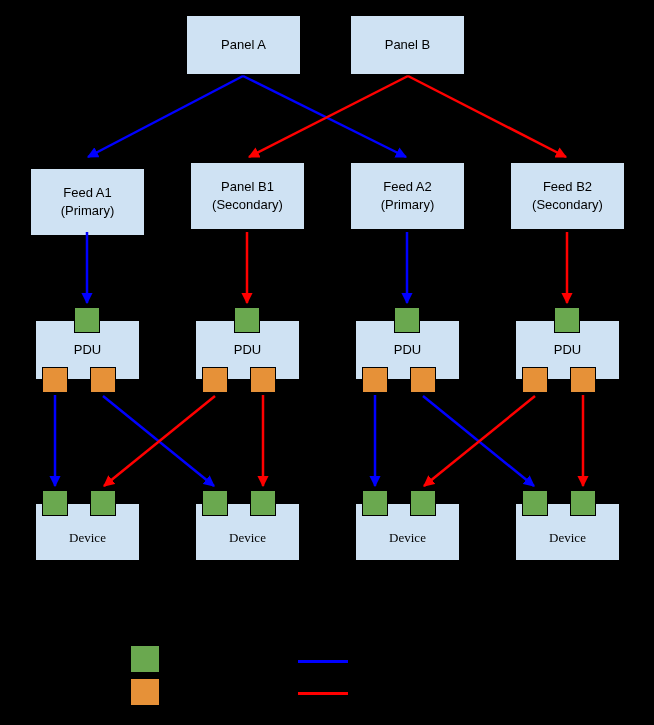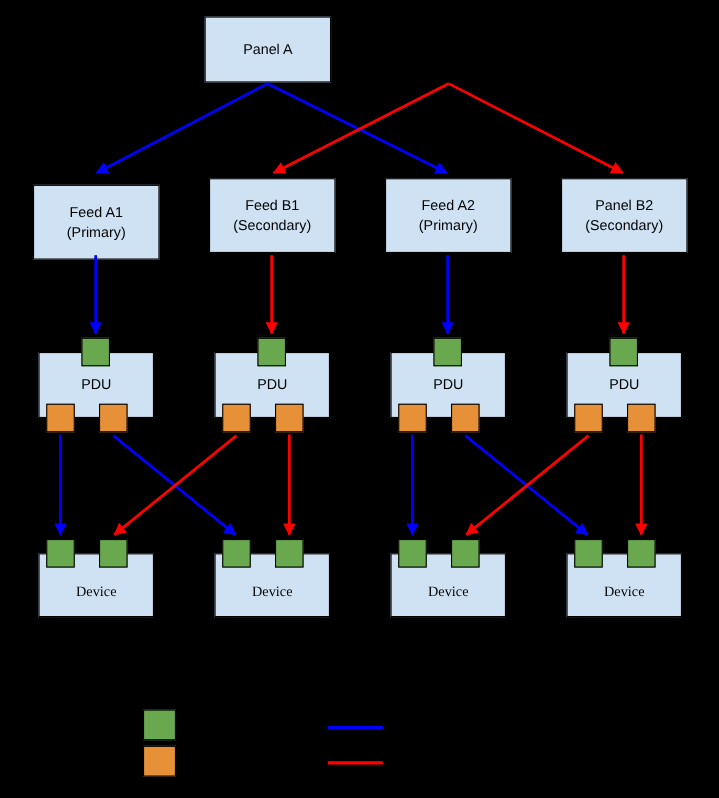--- a/index.html
+++ b/index.html
@@ -52,35 +52,38 @@
     <line x1="263" y1="395" x2="263" y2="486" stroke="#ff0000" stroke-width="2.5" marker-end="url(#ah-red)"></line>
     <line x1="375" y1="395" x2="375" y2="486" stroke="#0000ff" stroke-width="2.5" marker-end="url(#ah-blue)"></line>
     <line x1="423" y1="396" x2="534" y2="486" stroke="#0000ff" stroke-width="2.5" marker-end="url(#ah-blue)"></line>
     <line x1="535" y1="396" x2="424" y2="486" stroke="#ff0000" stroke-width="2.5" marker-end="url(#ah-red)"></line>
     <line x1="583" y1="395" x2="583" y2="486" stroke="#ff0000" stroke-width="2.5" marker-end="url(#ah-red)"></line>
   </svg>
 
   <div class="node panel" style="left:186px;top:15px;width:115px;height:60px">
     <span>Panel A</span>
   </div>
+  <div class="node panel" style="left:350px;top:15px;width:115px;height:60px">
+    <span>Panel B</span>
+  </div>
 
   <div class="node feed" style="left:30px;top:168px;width:115px;height:68px">
     <span>Feed A1</span>
     <span>(Primary)</span>
   </div>
   <div class="node feed" style="left:190px;top:162px;width:115px;height:68px">
-    <span>Feed B1</span>
+    <span>Panel B1</span>
     <span>(Secondary)</span>
   </div>
   <div class="node feed" style="left:350px;top:162px;width:115px;height:68px">
     <span>Feed A2</span>
     <span>(Primary)</span>
   </div>
   <div class="node feed" style="left:510px;top:162px;width:115px;height:68px">
-    <span>Panel B2</span>
+    <span>Feed B2</span>
     <span>(Secondary)</span>
   </div>
 
   <div class="node pdu" style="left:35px;top:320px;width:105px;height:60px">
     <span>PDU</span>
   </div>
   <div class="node pdu" style="left:195px;top:320px;width:105px;height:60px">
     <span>PDU</span>
   </div>
   <div class="node pdu" style="left:355px;top:320px;width:105px;height:60px">

